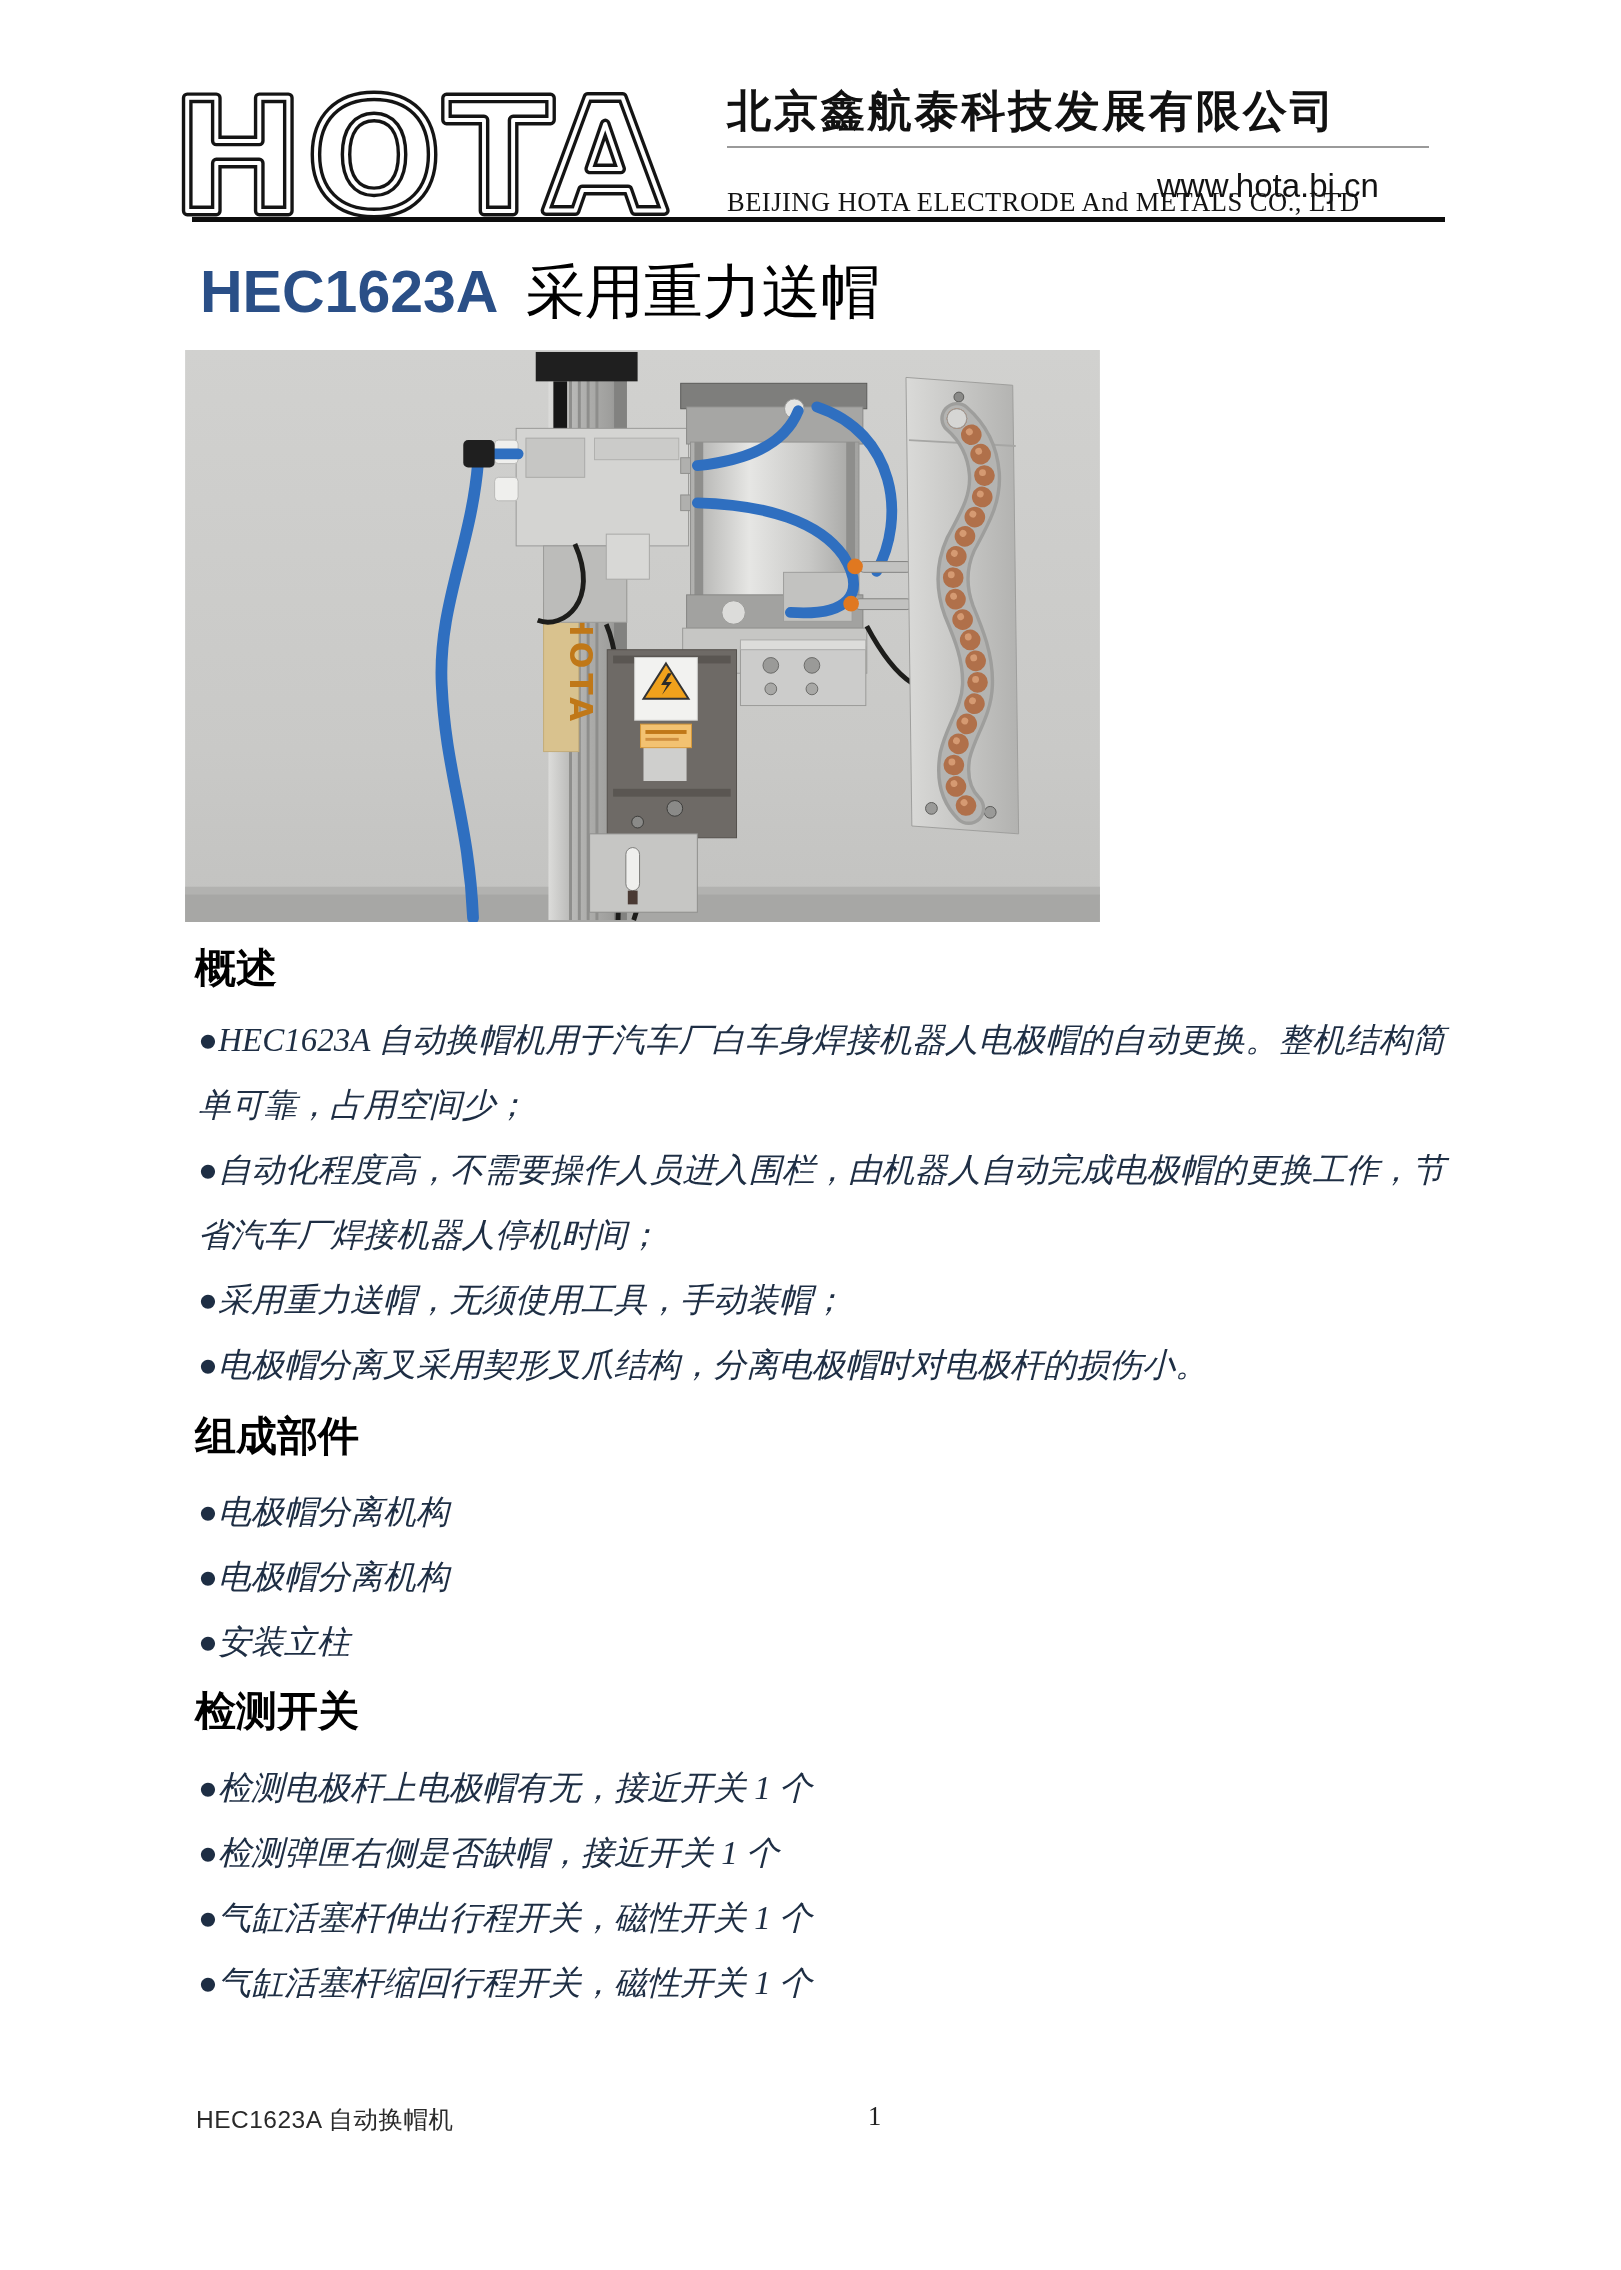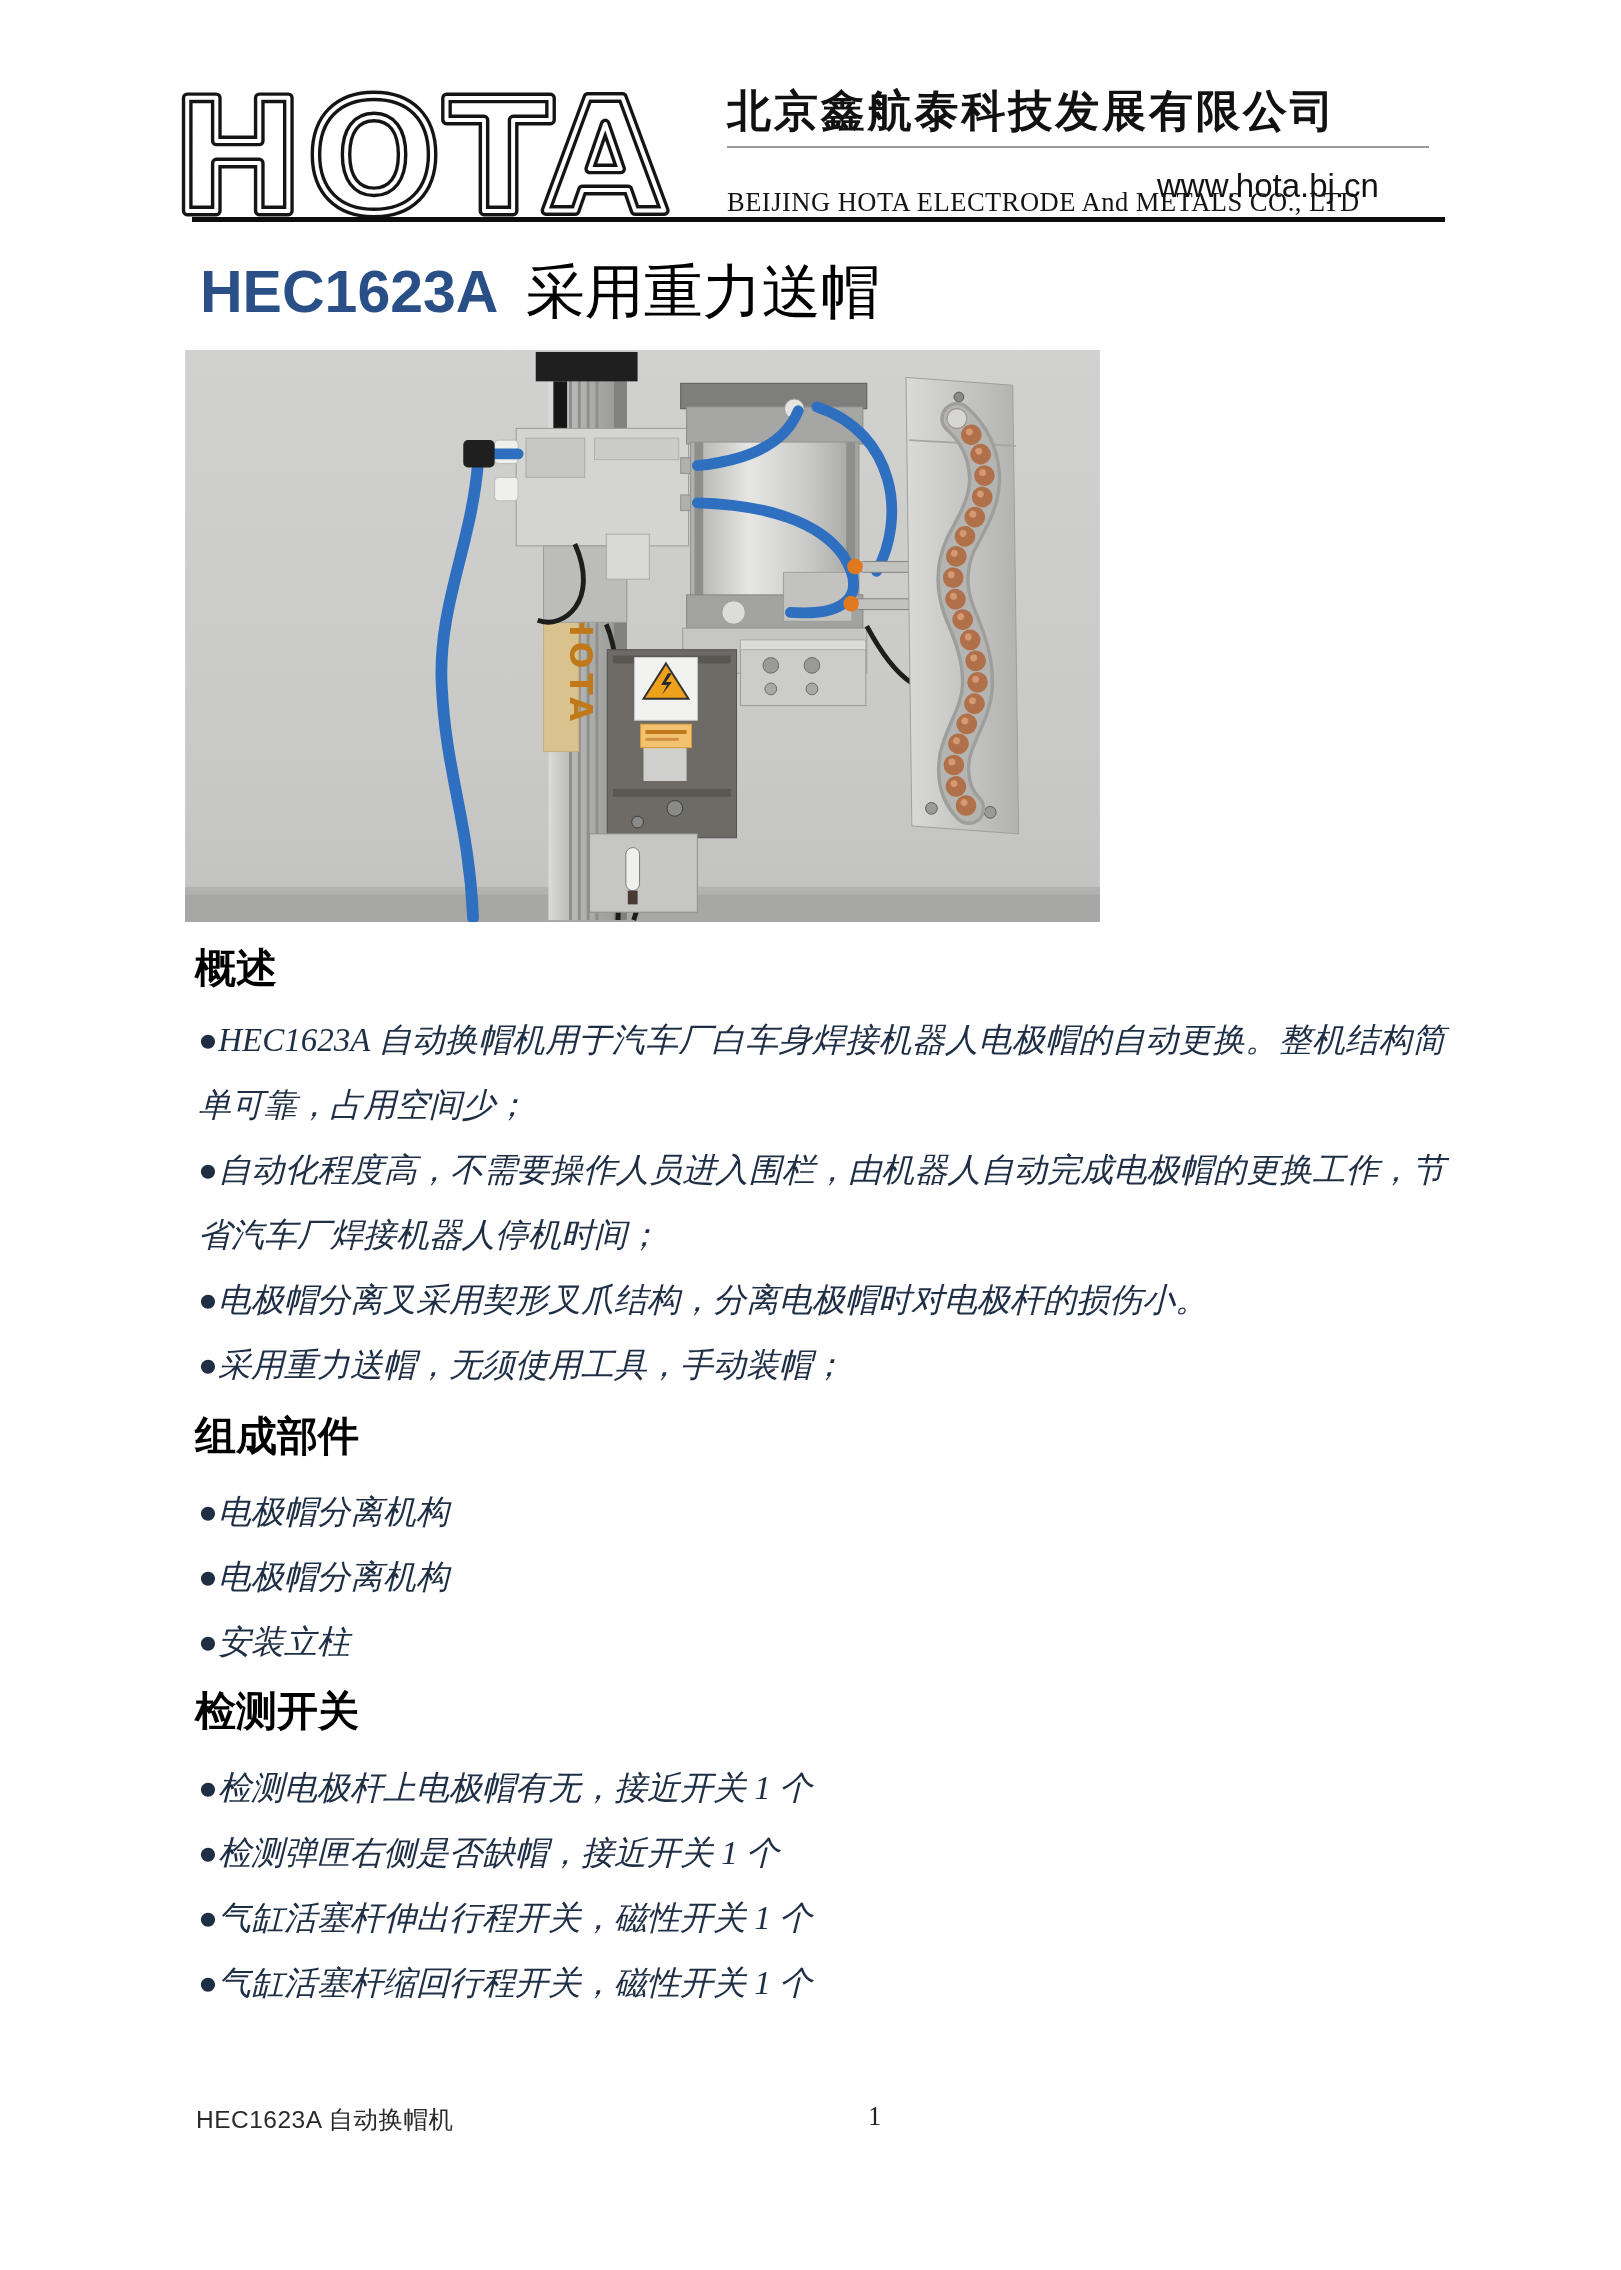--- a/index.html
+++ b/index.html
@@ -235,22 +235,22 @@
                C 780,217 780,241 788,263 C 798,287 808,311 807,339
                C 806,367 790,385 784,411 C 780,435 786,453 798,465" fill="none" stroke="#d59a72" stroke-width="7" stroke-linecap="round" stroke-dasharray="0.1 22"></path>
       <circle cx="788" cy="70" r="10" fill="#d6d6d4" stroke="#9a9a98"></circle>
     </g>
   </svg>
 
   <div class="sec-heading" style="top:945px">概述</div>
   <div class="bullets" style="top:1008px">
     <p>●HEC1623A 自动换帽机用于汽车厂白车身焊接机器人电极帽的自动更换。整机结构简单可靠，占用空间少；</p>
     <p>●自动化程度高，不需要操作人员进入围栏，由机器人自动完成电极帽的更换工作，节省汽车厂焊接机器人停机时间；</p>
+    <p>●采用重力送帽，无须使用工具，手动装帽；</p>
     <p>●电极帽分离叉采用契形叉爪结构，分离电极帽时对电极杆的损伤小。</p>
-    <p>●采用重力送帽，无须使用工具，手动装帽；</p>
   </div>
 
   <div class="sec-heading" style="top:1413px">组成部件</div>
   <div class="bullets" style="top:1480px">
     <p>●电极帽分离机构</p>
     <p>●电极帽分离机构</p>
     <p>●安装立柱</p>
   </div>
 
   <div class="sec-heading" style="top:1688px">检测开关</div>

